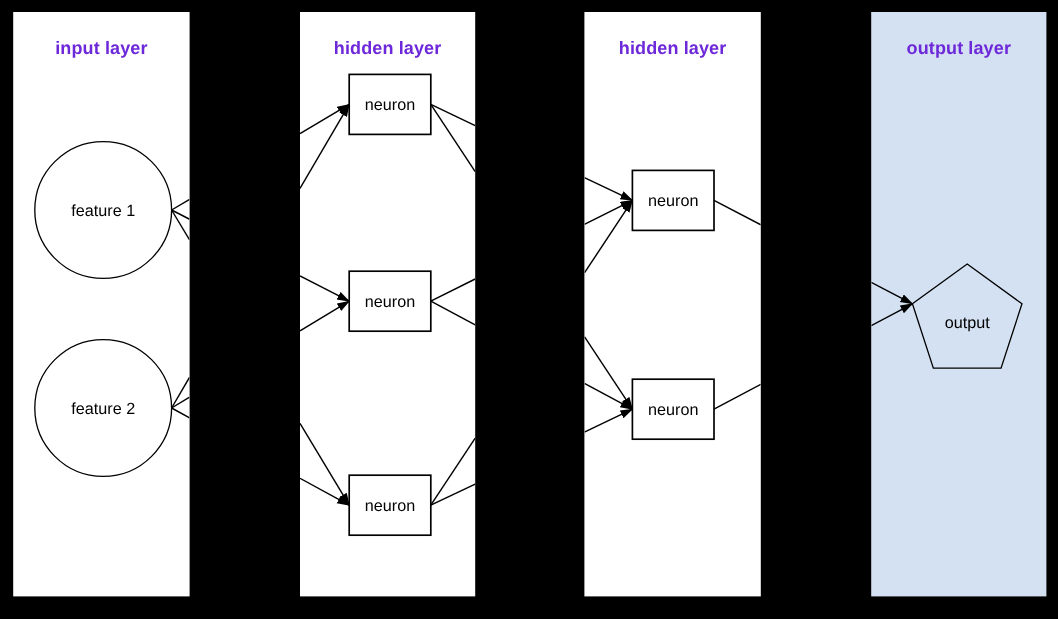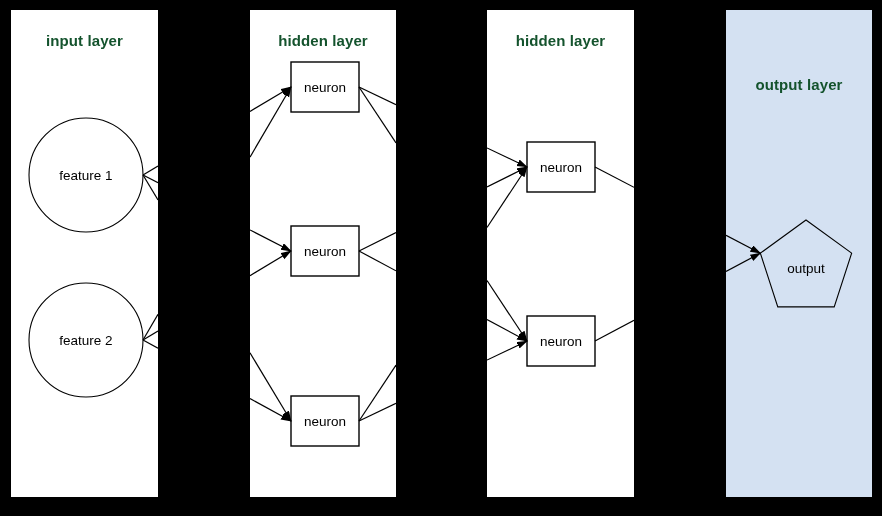--- a/index.html
+++ b/index.html
@@ -20,21 +20,21 @@
     box-sizing: border-box;
     overflow: hidden;
   }
   .layer-title {
     position: absolute;
     left: 0;
     right: 0;
     text-align: center;
     font-weight: bold;
     font-size: 15px;
-    color: #14532d;
+    color: #6d28d9;
     letter-spacing: 0.1px;
   }
   .layer-svg {
     position: absolute;
     left: 0;
     top: 0;
   }
   .node-label {
     font-family: "Liberation Sans", sans-serif;
     font-size: 13.5px;
@@ -124,16 +124,16 @@
         <defs>
           <marker id="arrow-3" markerWidth="9" markerHeight="9" refX="8.3" refY="3" orient="auto" markerUnits="strokeWidth">
             <path d="M0,0 L9,3 L0,6 z" fill="#000000"></path>
           </marker>
         </defs>
         <polygon points="80.00,210.00 125.65,243.17 108.21,296.83 51.79,296.83 34.35,243.17" fill="none" stroke="#000000" stroke-width="1.1"></polygon>
         <text x="80" y="263" text-anchor="middle" class="node-label">output</text>
         <line x1="0" y1="225.26700815770403" x2="34.349287217832625" y2="243.1671842700025" stroke="#000000" stroke-width="1.2" marker-end="url(#arrow-3)"></line>
         <line x1="0" y1="261.4133748972777" x2="34.349287217832625" y2="243.1671842700025" stroke="#000000" stroke-width="1.2" marker-end="url(#arrow-3)"></line>
       </svg>
-    <div class="layer-title" id="title-3" style="top: 22px; margin-top: 44px;">output layer</div>
+    <div class="layer-title" id="title-3" style="top: 22px;">output layer</div>
   </div>
 
 </div>
 
 </body></html>

